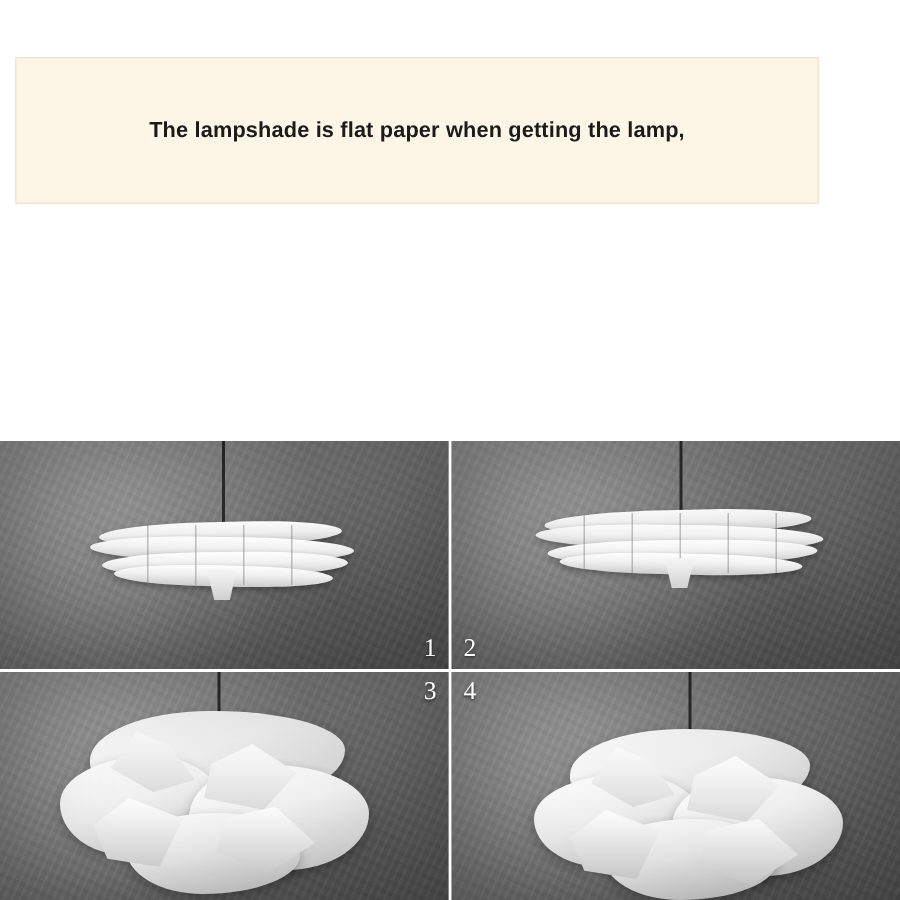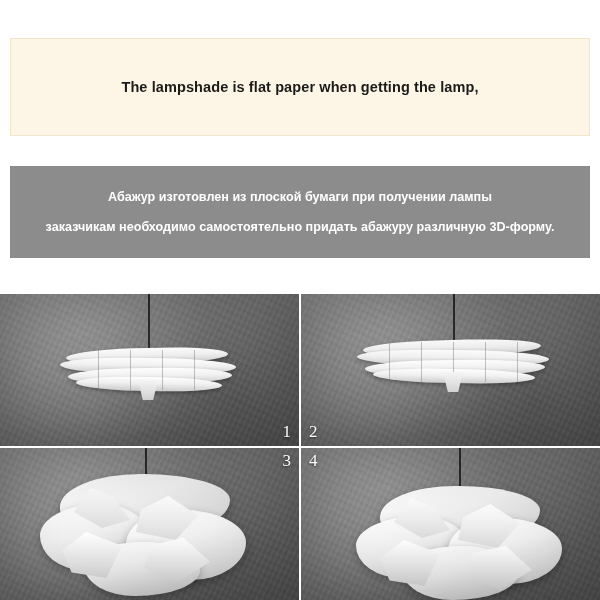--- a/index.html
+++ b/index.html
@@ -18,21 +18,21 @@
     width: 600px;
     height: 600px;
     background: #ffffff;
   }
 
   
   .notice-en {
     position: absolute;
     left: 10px;
     top: 38px;
-    width: 580px;
+    width: 536px;
     height: 98px;
     background: #fdf6e6;
     border: 1px solid #f2e6c9;
     box-sizing: border-box;
     display: flex;
     flex-direction: column;
     align-items: center;
     justify-content: center;
   }
   .notice-en .line {
@@ -205,24 +205,20 @@
 </style>
 </head>
 <body>
 
 <div class="page">
 
   <div class="notice-en">
     <div class="line">The lampshade is flat paper when getting  the lamp,</div>
   </div>
 
-  <div class="notice-ru">
-    <div class="line">Абажур изготовлен из плоской бумаги при получении лампы</div>
-    <div class="line">заказчикам необходимо самостоятельно придать абажуру различную 3D-форму.</div>
-  </div>
 
   <div class="gap-strip"></div>
 
   <div class="photo-grid">
 
     <div class="cell">
       <div class="wall"></div>
       <div class="cord" style="left:148px; height:58px;"></div>
       <div class="lamp" style="left:148px; top:52px;">
         <div class="disc">

